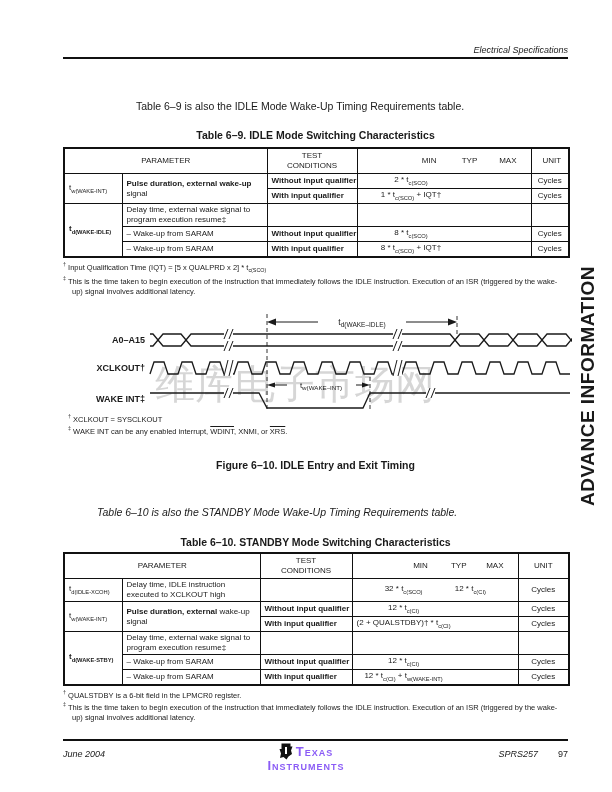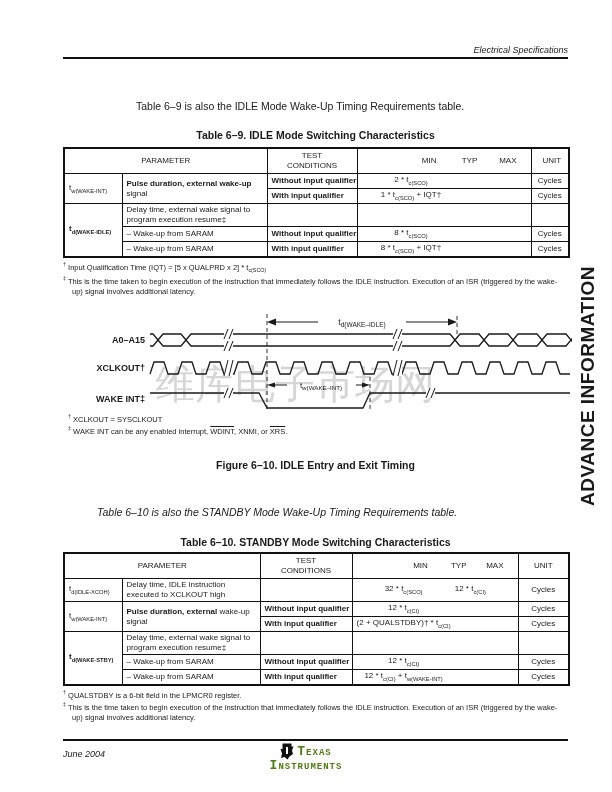--- a/index.html
+++ b/index.html
@@ -44,22 +44,22 @@
                font-size:10.5px;font-weight:bold;}
   .advance{position:absolute;top:386px;left:588px;transform:translate(-50%,-50%) rotate(-90deg);
            font-weight:bold;font-size:19px;letter-spacing:0.5px;white-space:nowrap;}
   .ftr-rule{position:absolute;top:739px;left:63px;width:505px;height:2px;background:#111;}
   .ftr-date{position:absolute;top:749px;left:63px;font-style:italic;font-size:9px;}
   .ftr-right{position:absolute;top:749px;left:63px;width:505px;text-align:right;font-size:9px;}
   .ftr-right .doc{font-style:italic;margin-right:20px;}
   .logo{position:absolute;top:743px;left:0;width:612px;display:flex;justify-content:center;}
   .logo-inner{display:flex;flex-direction:column;align-items:center;}
   .logo-top{display:flex;align-items:center;gap:3px;}
-  .brand{font-family:Liberation Mono, monospace;font-variant:small-caps;font-weight:bold;
-         letter-spacing:1px;color:#4d7c0f;}
+  .brand{font-family:Liberation Sans, sans-serif;font-variant:small-caps;font-weight:bold;
+         letter-spacing:1px;color:#8b5cf6;}
   .brand1{font-size:13px;line-height:11px;}
   .brand2{font-size:13px;line-height:11px;margin-top:0px;}
   .wm-text{opacity:0.75;}
 </style>
 </head>
 <body>
 
 <div class="page">
 
   <div class="hdr-right">Electrical Specifications</div>
@@ -262,14 +262,17 @@
       <div class="logo-top">
         <svg width="14" height="17" viewBox="0 0 14 17">
           <path d="M2.5,0.5 H11.5 V3.5 H13.5 L12,7.5 L13,11 L9.5,13.5 L7.5,16.5 L4.5,14 L1,15 L2,10.5 L0.5,6 H2.5 Z" fill="#111"></path>
           <rect x="6" y="4" width="2" height="7" fill="#fff"></rect>
         </svg>
         <span class="brand brand1">Texas</span>
       </div>
       <span class="brand brand2">Instruments</span>
     </div>
   </div>
+  <div class="ftr-right">
+    <span class="doc">SPRS257</span><span>97</span>
+  </div>
 
 </div>
 
 </body></html>

